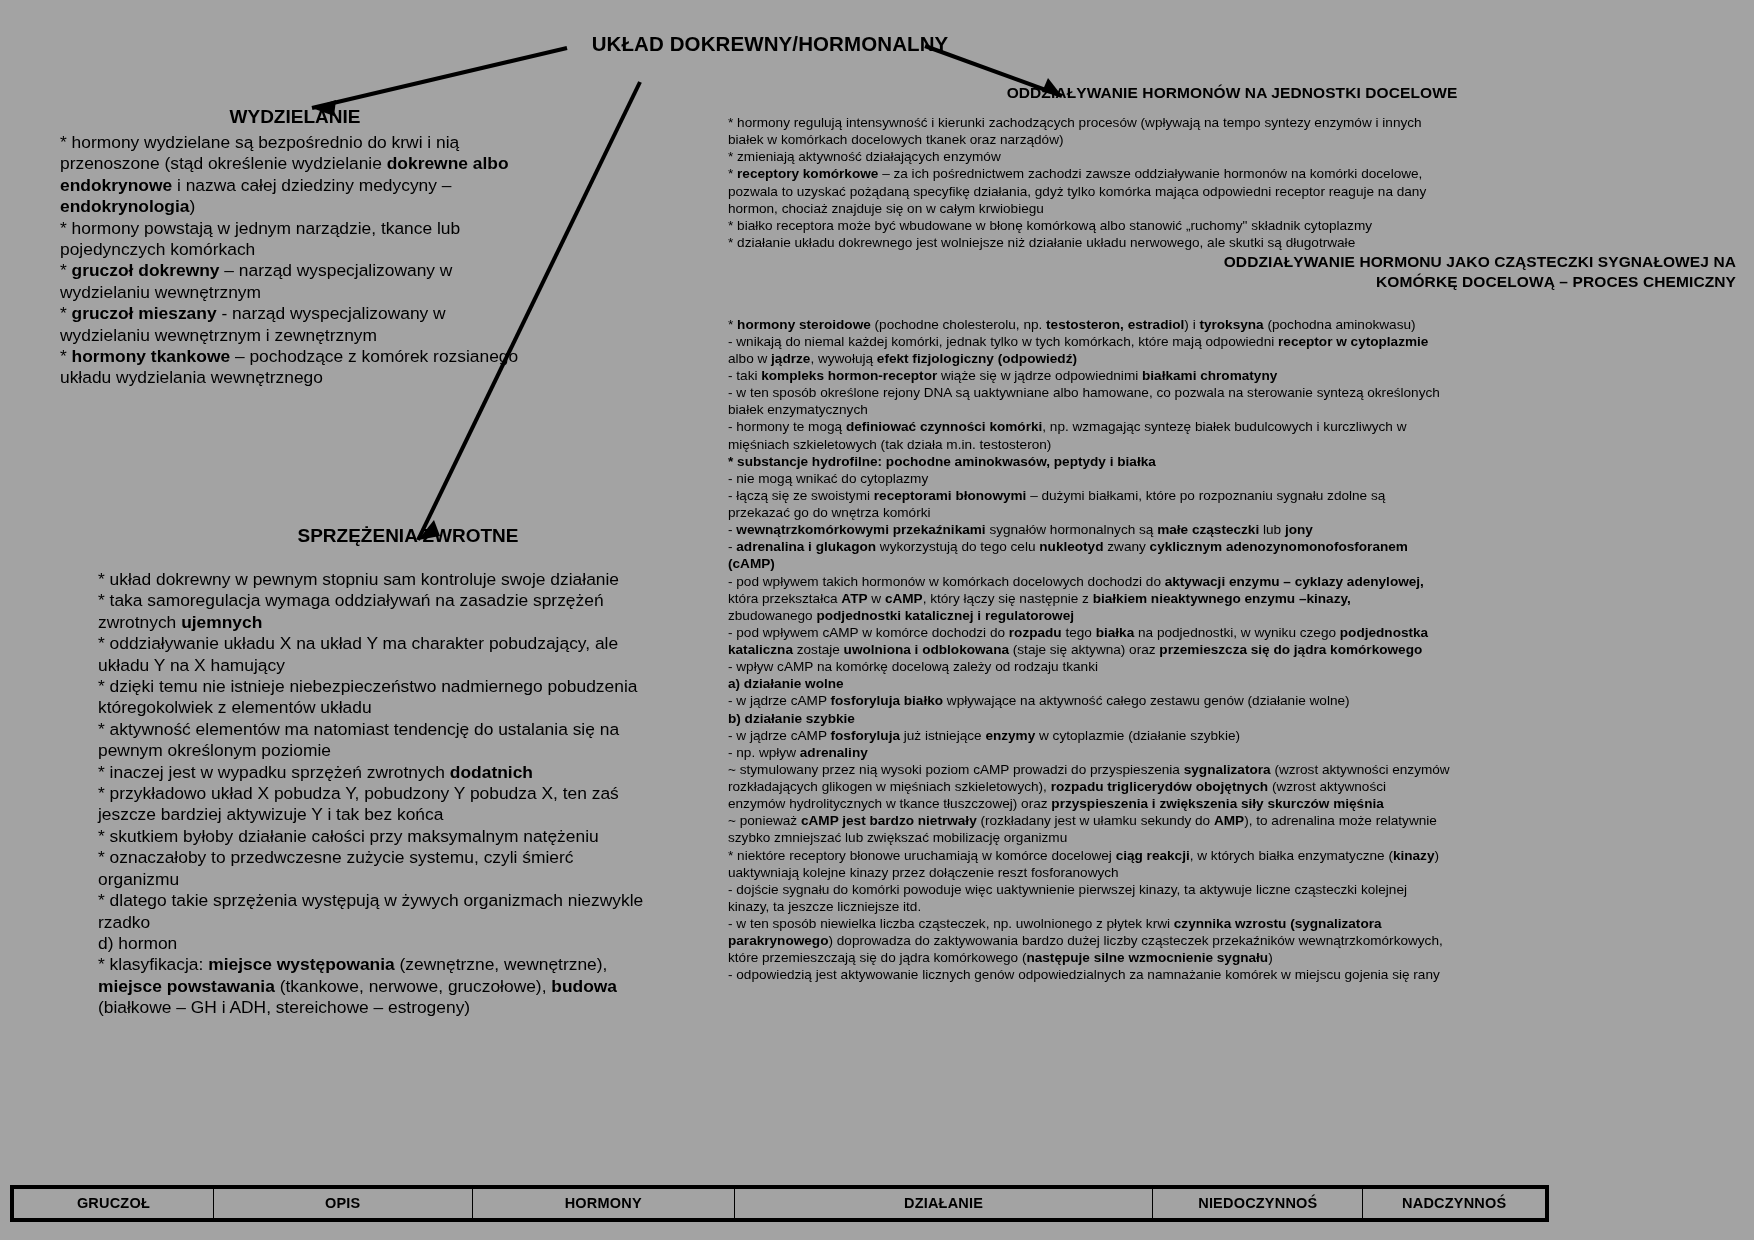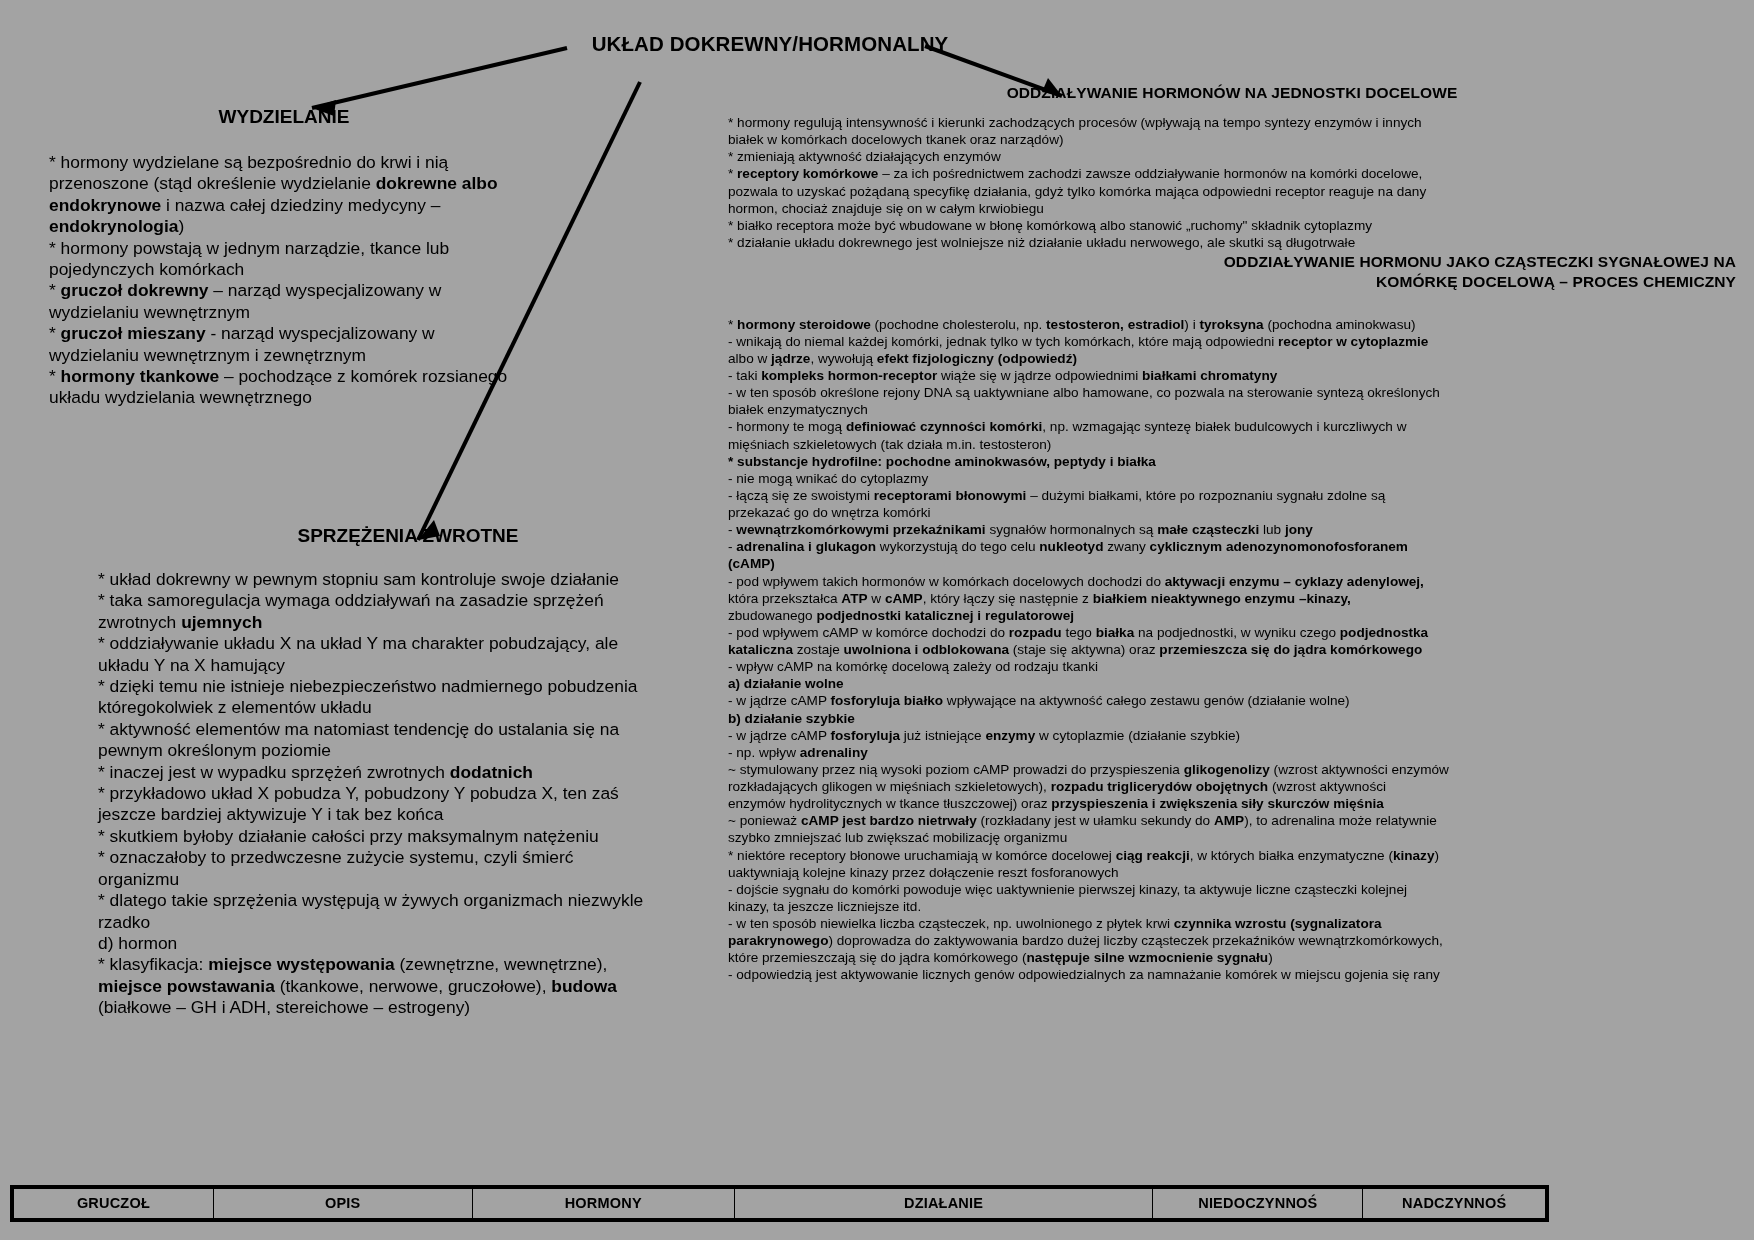--- a/index.html
+++ b/index.html
@@ -40,32 +40,32 @@
     text-align: center;
     font-size: 19px;
   }
   .sec-head.small {
     font-size: 15.5px;
     letter-spacing: 0.1px;
   }
   .body-left {
     font-size: 17.4px;
     line-height: 1.23;
-    margin-top: 24px;
+    margin-top: 4px;
   }
   .body-left p { margin: 0; }
   .body-right {
     font-size: 13.6px;
     line-height: 1.26;
     margin-top: 12px;
   }
   .body-right p { margin: 0; }
   b { font-weight: bold; }
   
-  #sec-wydzielanie { position: absolute; left: 49px; top: 106px; width: 520px; }
+  #sec-wydzielanie { position: absolute; left: 60px; top: 106px; width: 520px; }
   #sec-wydzielanie .sec-head { width: 470px; }
   #sec-sprzezenia { position: absolute; left: 98px; top: 525px; width: 580px; }
   #sec-sprzezenia .sec-head { width: 620px; text-align: center; }
   #sec-sprzezenia .body-left { margin-top: 22px; }
   #sec-oddzialywanie { position: absolute; left: 728px; top: 84px; width: 1008px; }
   #sec-oddzialywanie .sec-head.small { text-align: center; }
   #sec-czasteczka { position: absolute; left: 728px; top: 252px; width: 1008px; }
   #sec-czasteczka .sec-head.small { text-align: right; line-height: 1.28; }
   #sec-czasteczka .body-right { margin-top: 24px; }
   
@@ -200,21 +200,21 @@
       <p>która przekształca <b>ATP</b> w <b>cAMP</b>, który łączy się następnie z <b>białkiem nieaktywnego enzymu –kinazy,</b></p>
       <p>zbudowanego <b>podjednostki katalicznej i regulatorowej</b></p>
       <p>- pod wpływem cAMP w komórce dochodzi do <b>rozpadu</b> tego <b>białka</b> na podjednostki, w wyniku czego <b>podjednostka</b></p>
       <p><b>kataliczna</b> zostaje <b>uwolniona i odblokowana</b> (staje się aktywna) oraz <b>przemieszcza się do jądra komórkowego</b></p>
       <p>- wpływ cAMP na komórkę docelową zależy od rodzaju tkanki</p>
       <p><b>a) działanie wolne</b></p>
       <p>- w jądrze cAMP <b>fosforyluja białko</b> wpływające na aktywność całego zestawu genów (działanie wolne)</p>
       <p><b>b) działanie szybkie</b></p>
       <p>- w jądrze cAMP <b>fosforyluja</b> już istniejące <b>enzymy</b> w cytoplazmie (działanie szybkie)</p>
       <p>- np. wpływ <b>adrenaliny</b></p>
-      <p>~ stymulowany przez nią wysoki poziom cAMP prowadzi do przyspieszenia <b>glikogenolizy</b> (wzrost aktywności enzymów</p>
+      <p>~ stymulowany przez nią wysoki poziom cAMP prowadzi do przyspieszenia <b>sygnalizatora</b> (wzrost aktywności enzymów</p>
       <p>rozkładających glikogen w mięśniach szkieletowych), <b>rozpadu triglicerydów obojętnych</b> (wzrost aktywności</p>
       <p>enzymów hydrolitycznych w tkance tłuszczowej) oraz <b>przyspieszenia i zwiększenia siły skurczów mięśnia</b></p>
       <p>~ ponieważ <b>cAMP jest bardzo nietrwały</b> (rozkładany jest w ułamku sekundy do <b>AMP</b>), to adrenalina może relatywnie</p>
       <p>szybko zmniejszać lub zwiększać mobilizację organizmu</p>
       <p>* niektóre receptory błonowe uruchamiają w komórce docelowej <b>ciąg reakcji</b>, w których białka enzymatyczne (<b>kinazy</b>)</p>
       <p>uaktywniają kolejne kinazy przez dołączenie reszt fosforanowych</p>
       <p>- dojście sygnału do komórki powoduje więc uaktywnienie pierwszej kinazy, ta aktywuje liczne cząsteczki kolejnej</p>
       <p>kinazy, ta jeszcze liczniejsze itd.</p>
       <p>- w ten sposób niewielka liczba cząsteczek, np. uwolnionego z płytek krwi <b>czynnika wzrostu (sygnalizatora</b></p>
       <p><b>parakrynowego</b>) doprowadza do zaktywowania bardzo dużej liczby cząsteczek przekaźników wewnątrzkomórkowych,</p>

